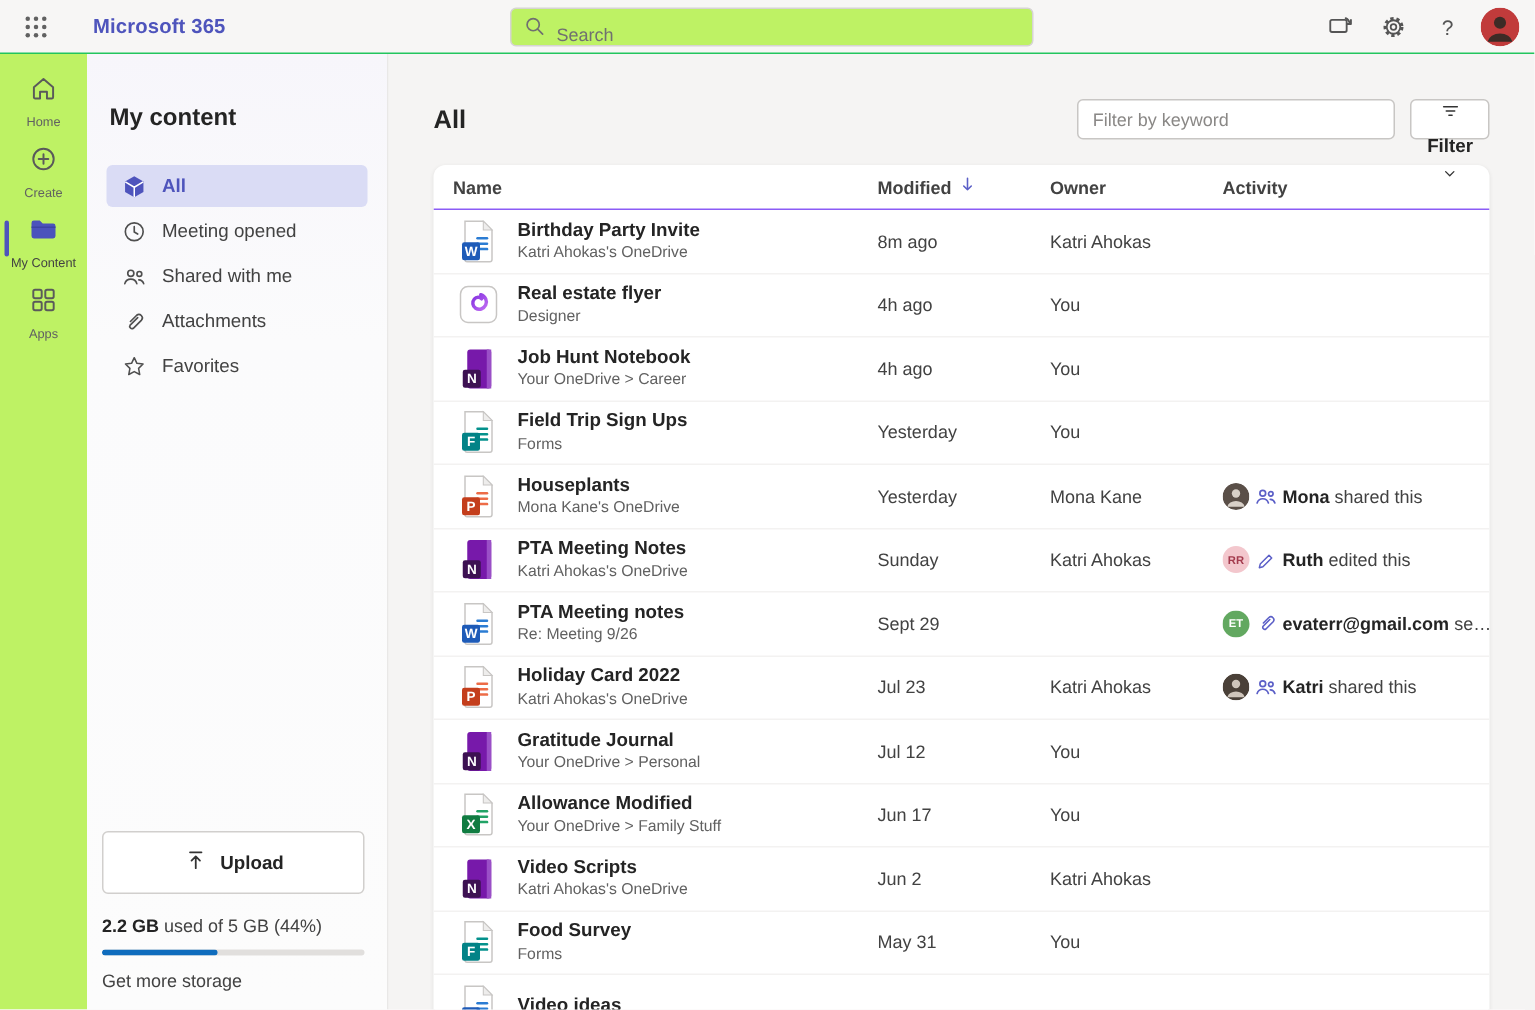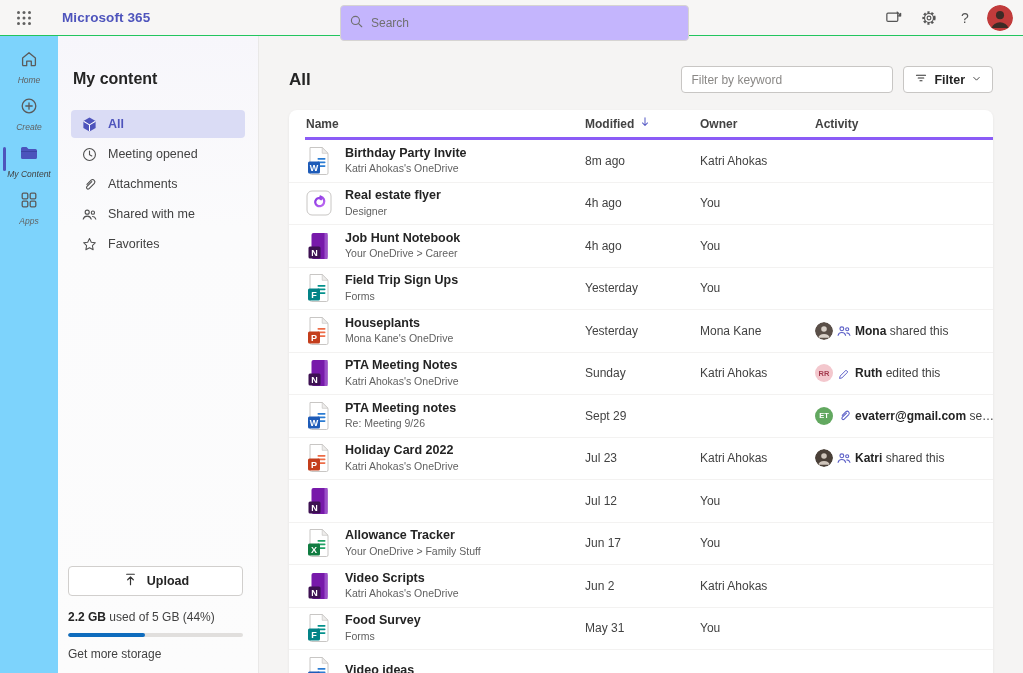--- a/index.html
+++ b/index.html
@@ -4,77 +4,77 @@
 <style>
   * { margin:0; padding:0; box-sizing:border-box; }
   html,body { width:1023px; height:673px; overflow:hidden; }
   body { font-family:"Liberation Sans", sans-serif; background:#f5f4f3; color:#242424; position:relative; }
 
   
   .topbar { position:absolute; top:0; left:0; right:0; height:36px; background:#f7f6f5;
             border-bottom:1px solid #22c55e; display:flex; align-items:center; z-index:5; }
   .waffle-btn { width:48px; height:36px; display:flex; align-items:center; justify-content:center; cursor:pointer; }
   .brand { font-size:13.5px; font-weight:700; color:#4e54bc; margin-left:14px; letter-spacing:.1px; }
-  .searchbar { position:absolute; left:340px; top:5px; width:349px; height:36px; background:#c4b5fd;
-               border:1px solid #d6d4d2; border-radius:4px; display:flex; align-items:center; padding:0 8px; }
+  .searchbar { position:absolute; left:340px; top:5px; width:349px; height:26px; background:#bef264;
+               border:1px solid #d6d4d2; border-radius:4px; display:flex; align-items:flex-end; padding:0 8px; }
   .searchbar input { border:none; outline:none; flex:1; font-size:12px; margin-left:7px;
                      font-family:"Liberation Sans",sans-serif; color:#424242; background:transparent; }
   .searchbar input::placeholder { color:#707070; }
   .top-right { margin-left:auto; display:flex; align-items:center; gap:8px; padding-right:10px; }
   .top-icon-btn { width:28px; height:28px; display:flex; align-items:center; justify-content:center;
                   cursor:pointer; color:#555; }
   .help-glyph { font-size:14px; color:#555; }
   .avatar { width:26px; height:26px; border-radius:50%; overflow:hidden; cursor:pointer; }
 
   
-  .rail { position:absolute; top:36px; left:0; width:58px; bottom:0; background:#7dd3fc; padding-top:8px;font-style:italic; }
+  .rail { position:absolute; top:36px; left:0; width:58px; bottom:0; background:#bef264; padding-top:8px; }
   .rail-item { position:relative; width:100%; height:46px; display:flex; flex-direction:column;
                align-items:center; justify-content:center; gap:2px; cursor:pointer; margin-bottom:1px; }
   .rail-item .rlabel { font-size:8.5px; color:#616161; }
   .rail-item.active .rlabel { color:#424242; }
   .rail-item .active-bar { position:absolute; left:3px; top:9px; bottom:13px; width:3px;
                            border-radius:2px; background:#4e54bc; display:none; }
   .rail-item.active .active-bar { display:block; }
 
   
   .sidebar { position:absolute; top:36px; left:58px; width:201px; bottom:0;
              background:linear-gradient(180deg,#f7f6fb 0%, #fbfbfc 30%, #fcfcfc 100%);
              border-right:1px solid #e9e8e7; padding:0 13px; }
   .sidebar-title { margin-top:34px; margin-left:2px; font-size:16px; font-weight:700; color:#242424; }
   .side-nav { margin-top:22px; display:flex; flex-direction:column; gap:2px; }
   .side-item { height:28px; display:flex; align-items:center; gap:10px; padding:0 9px;
                border-radius:4px; cursor:pointer; font-size:12.5px; color:#424242; }
   .side-item .s-ico { width:18px; height:18px; display:flex; align-items:center; justify-content:center; }
   .side-item.active { background:#dadcf5; color:#4e54bc; font-weight:700; }
   .sidebar-bottom { position:absolute; left:10px; right:15px; bottom:12px; }
-  .upload-btn { width:100%; height:30px; background:#fff; border:1px solid #d1cfcd; border-radius:4px;
+  .upload-btn { width:100%; height:42px; background:#fff; border:1px solid #d1cfcd; border-radius:4px;
                 display:flex; align-items:center; justify-content:center; gap:8px; cursor:pointer;
                 font-size:12.5px; font-weight:700; color:#242424; font-family:"Liberation Sans",sans-serif; }
   .storage-text { margin-top:14px; font-size:12px; color:#424242; }
   .storage-text b { color:#242424; }
   .storage-bar { margin-top:9px; height:4px; background:#e1dfdd; border-radius:2px; overflow:hidden; }
   .storage-fill { height:100%; background:#0f6cbd; border-radius:2px; }
   .storage-link { margin-top:10px; font-size:12px; color:#424242; cursor:pointer; }
 
   
   .main { position:absolute; top:36px; left:259px; right:0; bottom:0; background:#f5f4f3; padding:0 30px; }
   .main-header { margin-top:30px; display:flex; align-items:center; }
   .page-title { font-size:17px; font-weight:700; color:#242424; }
   .filter-input { margin-left:auto; width:212px; height:27px; border:1px solid #c8c6c4; border-radius:4px;
                   background:#fff; padding:0 9px; font-size:12px; color:#424242; outline:none;
                   font-family:"Liberation Sans",sans-serif; }
   .filter-input::placeholder { color:#8a8886; }
   .filter-btn { margin-left:10px; height:27px; padding:0 10px; background:#fff; border:1px solid #c8c6c4;
                 border-radius:4px; display:flex; align-items:center; gap:6px; cursor:pointer;
-                font-size:12.5px; font-weight:700; color:#242424; font-family:"Liberation Sans",sans-serif; }
+                font-size:12.5px; font-weight:700; color:#242424; font-family:"Liberation Sans",sans-serif;flex-direction:column; }
 
   .table-card { margin-top:17px; background:#fff; border-radius:8px 8px 0 0;
                 box-shadow:0 1px 3px rgba(0,0,0,.07); height:600px; overflow:hidden; }
   .thead { display:grid; grid-template-columns:1fr 115px 115px 178px; height:30px; align-items:center;
-           padding-left:1px; border-bottom:3px solid #8b5cf6;margin-left:16px; }
+           padding-left:13px; border-bottom:1px solid #8b5cf6; }
   .th { font-size:12px; font-weight:600; color:#424242; display:flex; align-items:center; gap:4px; }
   .rows { }
   .row { display:grid; grid-template-columns:1fr 115px 115px 178px; height:42.5px; align-items:center;
          padding-left:17px; border-bottom:1px solid #f3f2f1; cursor:pointer; }
   .cell-name { display:flex; align-items:center; gap:13px; overflow:hidden; }
   .file-ico { width:26px; height:32px; flex:none; display:flex; align-items:center; justify-content:center; }
   .file-name { font-size:12.5px; font-weight:600; color:#242424; line-height:1.25; }
   .file-sub { font-size:10.5px; color:#616161; line-height:1.3; margin-top:1px; }
   .cell-mod, .cell-owner { font-size:12px; color:#424242; }
   .cell-activity { display:flex; align-items:center; gap:3px; font-size:12px; color:#424242;
@@ -187,37 +187,37 @@
           <svg width="17" height="17" viewBox="0 0 20 20">
             <circle cx="10" cy="10" r="7" fill="none" stroke="#4f4f4f" stroke-width="1.3"></circle>
             <path d="M10 6v4.2l2.7 1.6" fill="none" stroke="#4f4f4f" stroke-width="1.3" stroke-linecap="round"></path>
           </svg>
         </span>
         <span>Meeting opened</span>
       </div>
       <div class="side-item">
         <span class="s-ico">
           <svg width="17" height="17" viewBox="0 0 20 20">
-            <path d="M7 9.8l4.9-4.9a2.7 2.7 0 0 1 3.8 3.8l-6.4 6.4a1.8 1.8 0 0 1-2.5-2.5l5.9-5.9" fill="none" stroke="#4f4f4f" stroke-width="1.3" stroke-linecap="round"></path>
-          </svg>
-        </span>
-        <span>Attachments</span>
-      </div>
-      <div class="side-item">
-        <span class="s-ico">
-          <svg width="17" height="17" viewBox="0 0 20 20">
             <g fill="none" stroke="#4f4f4f" stroke-width="1.3" stroke-linecap="round">
               <circle cx="7.3" cy="7.3" r="2.4"></circle>
               <path d="M2.6 15.4a4.9 4.9 0 0 1 9.4 0"></path>
               <circle cx="14" cy="7.8" r="1.9"></circle>
               <path d="M13.6 12.4a4.2 4.2 0 0 1 3.8 3"></path>
             </g>
           </svg>
         </span>
         <span>Shared with me</span>
+      </div>
+      <div class="side-item">
+        <span class="s-ico">
+          <svg width="17" height="17" viewBox="0 0 20 20">
+            <path d="M7 9.8l4.9-4.9a2.7 2.7 0 0 1 3.8 3.8l-6.4 6.4a1.8 1.8 0 0 1-2.5-2.5l5.9-5.9" fill="none" stroke="#4f4f4f" stroke-width="1.3" stroke-linecap="round"></path>
+          </svg>
+        </span>
+        <span>Attachments</span>
       </div>
       <div class="side-item">
         <span class="s-ico">
           <svg width="17" height="17" viewBox="0 0 20 20">
             <path d="M10 2.9l2.1 4.4 4.8.6-3.5 3.4.9 4.8L10 13.8l-4.3 2.3.9-4.8L3.1 7.9l4.8-.6z" fill="none" stroke="#4f4f4f" stroke-width="1.2" stroke-linejoin="round"></path>
           </svg>
         </span>
         <span>Favorites</span>
       </div>
     </div>
@@ -500,40 +500,44 @@
         <div class="row">
           <div class="cell-name">
             <span class="file-ico">
               <svg width="24" height="30" viewBox="0 0 24 30">
                 <rect x="4.5" y="2" width="16" height="26" rx="2" fill="#7719aa"></rect>
                 <rect x="17.5" y="2" width="3" height="26" fill="#9a4fc7"></rect>
                 <rect x="1.5" y="15.5" width="12" height="12" rx="1.5" fill="#3d1152"></rect>
                 <text x="7.5" y="24.6" font-size="9" font-weight="bold" fill="#fff" text-anchor="middle" font-family="Liberation Sans,sans-serif">N</text>
               </svg>
             </span>
+            <span>
+              <div class="file-name">Gratitude Journal</div>
+              <div class="file-sub">Your OneDrive &gt; Personal</div>
+            </span>
           </div>
           <div class="cell-mod">Jul 12</div>
           <div class="cell-owner">You</div>
           <div class="cell-activity"></div>
         </div>
         <div class="row">
           <div class="cell-name">
             <span class="file-ico">
               <svg width="24" height="30" viewBox="0 0 24 30">
                 <path d="M3 1.5h12.2L21 7.3V27a1.5 1.5 0 0 1-1.5 1.5H4.5A1.5 1.5 0 0 1 3 27z" fill="#fff" stroke="#c8c6c4"></path>
                 <path d="M15.2 1.5l5.8 5.8h-5.8z" fill="#eeedec" stroke="#c8c6c4" stroke-width=".7"></path>
                 <rect x="10.5" y="12" width="8" height="1.7" rx=".8" fill="#21a366"></rect>
                 <rect x="10.5" y="15.6" width="8" height="1.7" rx=".8" fill="#21a366"></rect>
                 <rect x="10.5" y="19.2" width="8" height="1.7" rx=".8" fill="#21a366"></rect>
                 <rect x="1" y="15.5" width="12" height="12" rx="1.5" fill="#107c41"></rect>
                 <text x="7" y="24.6" font-size="9" font-weight="bold" fill="#fff" text-anchor="middle" font-family="Liberation Sans,sans-serif">X</text>
               </svg>
             </span>
             <span>
-              <div class="file-name">Allowance Tracker</div>
+              <div class="file-name">Allowance Modified</div>
               <div class="file-sub">Your OneDrive &gt; Family Stuff</div>
             </span>
           </div>
           <div class="cell-mod">Jun 17</div>
           <div class="cell-owner">You</div>
           <div class="cell-activity"></div>
         </div>
         <div class="row">
           <div class="cell-name">
             <span class="file-ico">

